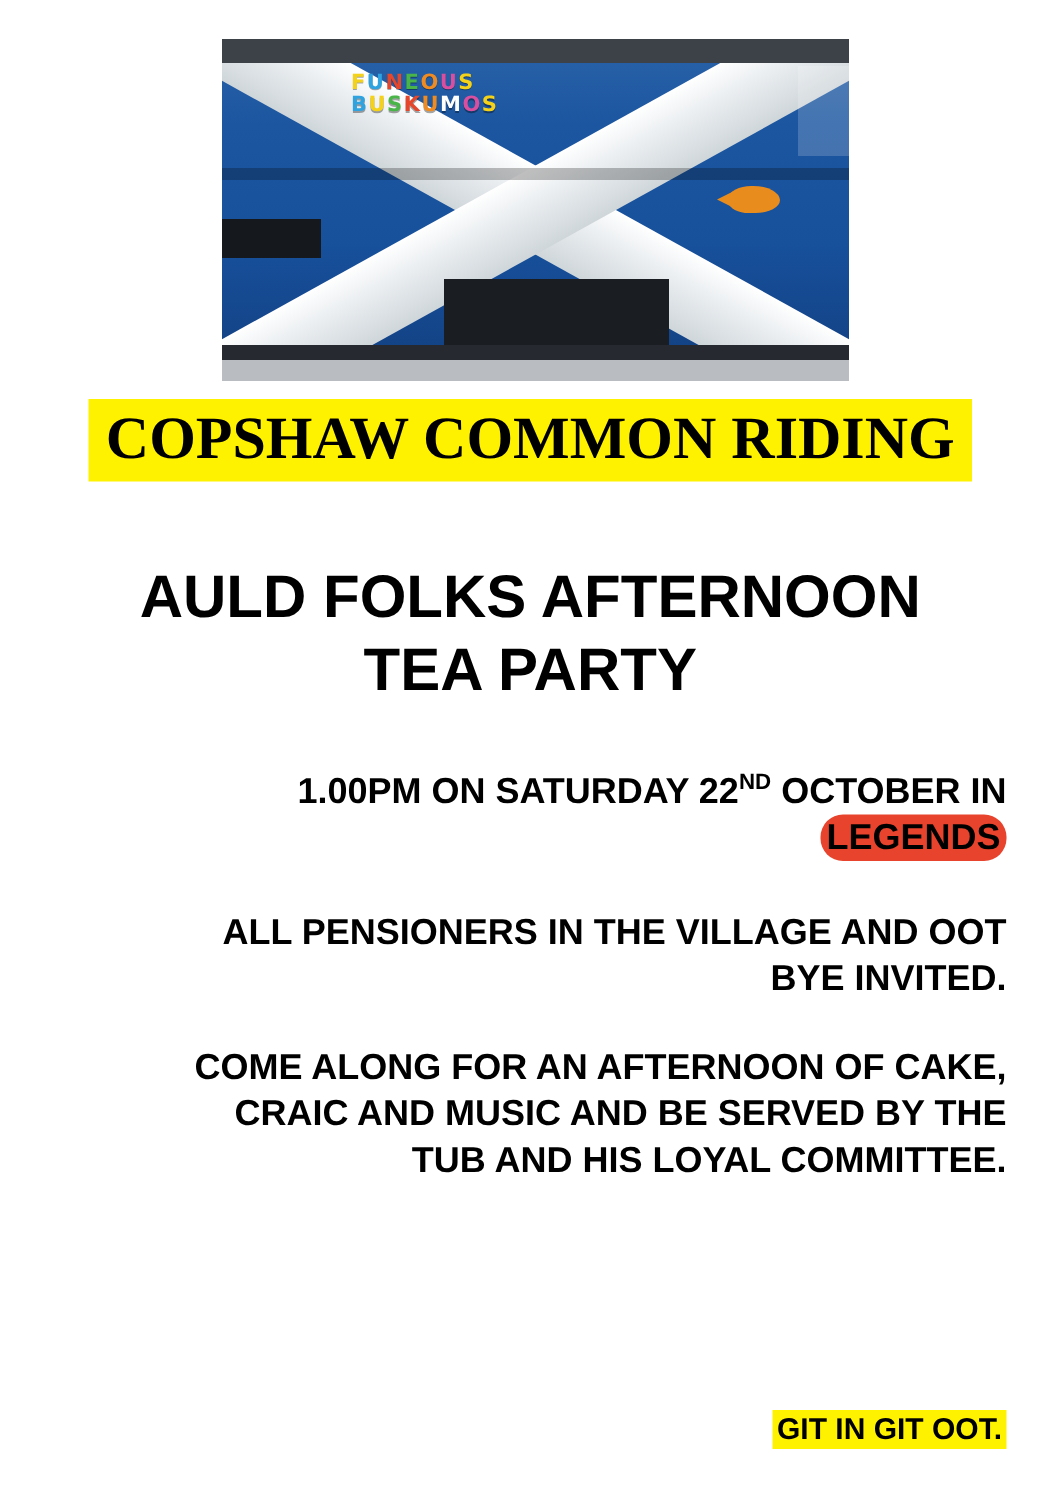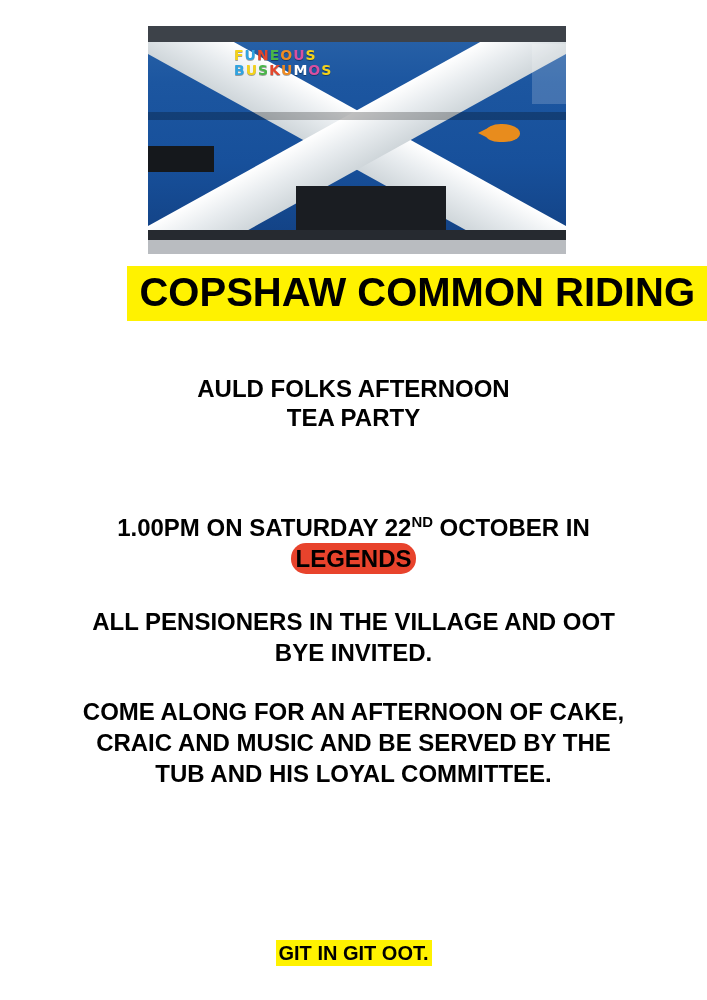--- a/index.html
+++ b/index.html
@@ -138,49 +138,50 @@
     left: 0; top: 86px;
     width: 100%; height: 8px;
     background: rgba(0,0,0,0.25);
   }
 
   
   .title-row {
     position: absolute;
     left: 0; right: 0;
     top: 266px;
-    text-align: right;
+    text-align: center;
+    font-family: Liberation Serif, serif;
   }
   .title-hl {
     display: inline-block;
     background: #fff200;
     font-size: 40px;
     font-weight: bold;
     letter-spacing: 0px;
     line-height: 1.22;
     padding: 2px 12px 4px 12px;
   }
 
   
   .main-heading {
     position: absolute;
     left: 0; right: 0;
     top: 374px;
     text-align: center;
-    font-size: 24px;
+    font-size: 40px;
     font-weight: bold;
     line-height: 1.22;
   }
 
   
   .blk {
     position: absolute;
     left: 36px;
     right: 36px;
-    text-align: center;
+    text-align: right;
     font-weight: bold;
     line-height: 1.3;
   }
   .when      { top: 512px; font-size: 24px; }
   .invite    { top: 606px; font-size: 24px; }
   .come      { top: 696px; font-size: 24px; }
   .names     { top: 822px; font-size: 20px; }
   .closing   { top: 940px; font-size: 20px; }
 
   sup {

